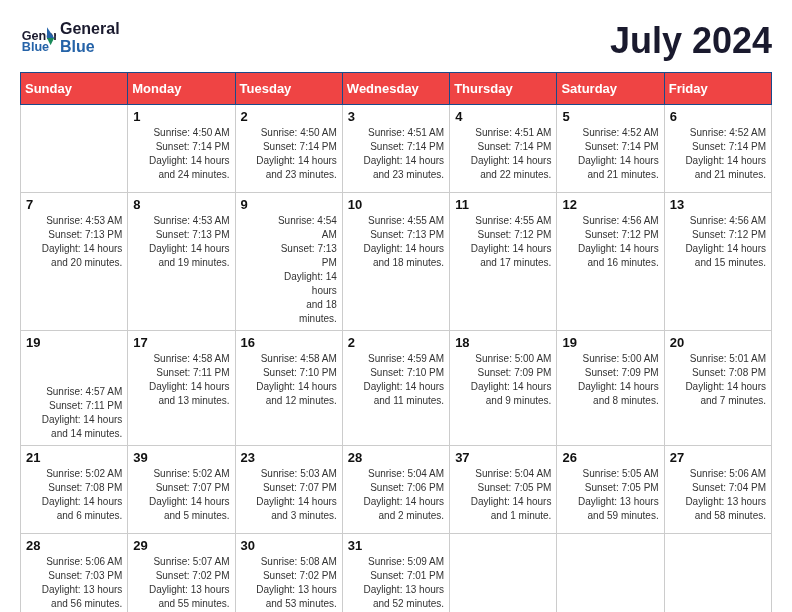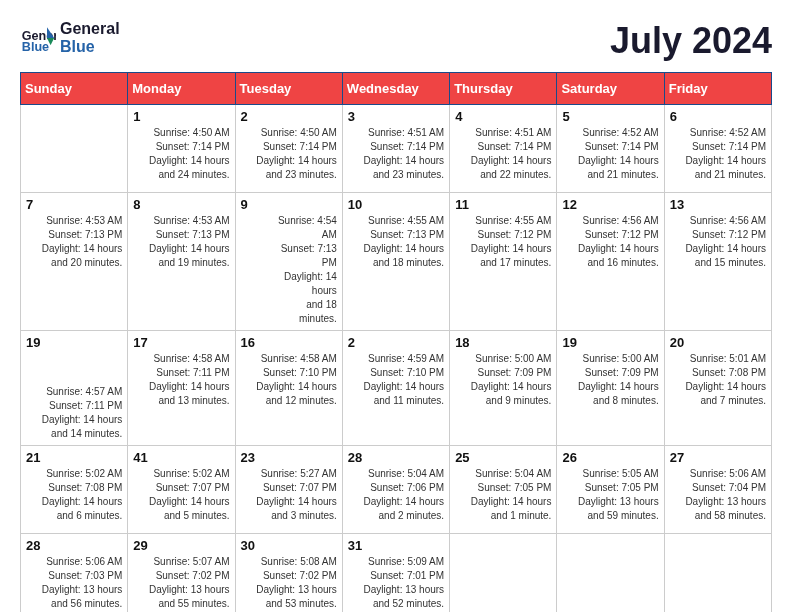--- a/index.html
+++ b/index.html
@@ -262,42 +262,42 @@
       </tr>
       <tr class="week-row">
         <td>
           <div class="day-number">21</div>
           <div class="day-info" style="white-space: pre-line;">Sunrise: 5:02 AM
 Sunset: 7:08 PM
 Daylight: 14 hours
 and 6 minutes.</div>
         </td>
         <td>
-          <div class="day-number">41</div>
+          <div class="day-number">39</div>
           <div class="day-info" style="white-space: pre-line;">Sunrise: 5:02 AM
 Sunset: 7:07 PM
 Daylight: 14 hours
 and 5 minutes.</div>
         </td>
         <td>
           <div class="day-number">23</div>
-          <div class="day-info" style="white-space: pre-line;">Sunrise: 5:27 AM
+          <div class="day-info" style="white-space: pre-line;">Sunrise: 5:03 AM
 Sunset: 7:07 PM
 Daylight: 14 hours
 and 3 minutes.</div>
         </td>
         <td>
           <div class="day-number">28</div>
           <div class="day-info" style="white-space: pre-line;">Sunrise: 5:04 AM
 Sunset: 7:06 PM
 Daylight: 14 hours
 and 2 minutes.</div>
         </td>
         <td>
-          <div class="day-number">25</div>
+          <div class="day-number">37</div>
           <div class="day-info" style="white-space: pre-line;">Sunrise: 5:04 AM
 Sunset: 7:05 PM
 Daylight: 14 hours
 and 1 minute.</div>
         </td>
         <td>
           <div class="day-number">26</div>
           <div class="day-info" style="white-space: pre-line;">Sunrise: 5:05 AM
 Sunset: 7:05 PM
 Daylight: 13 hours

